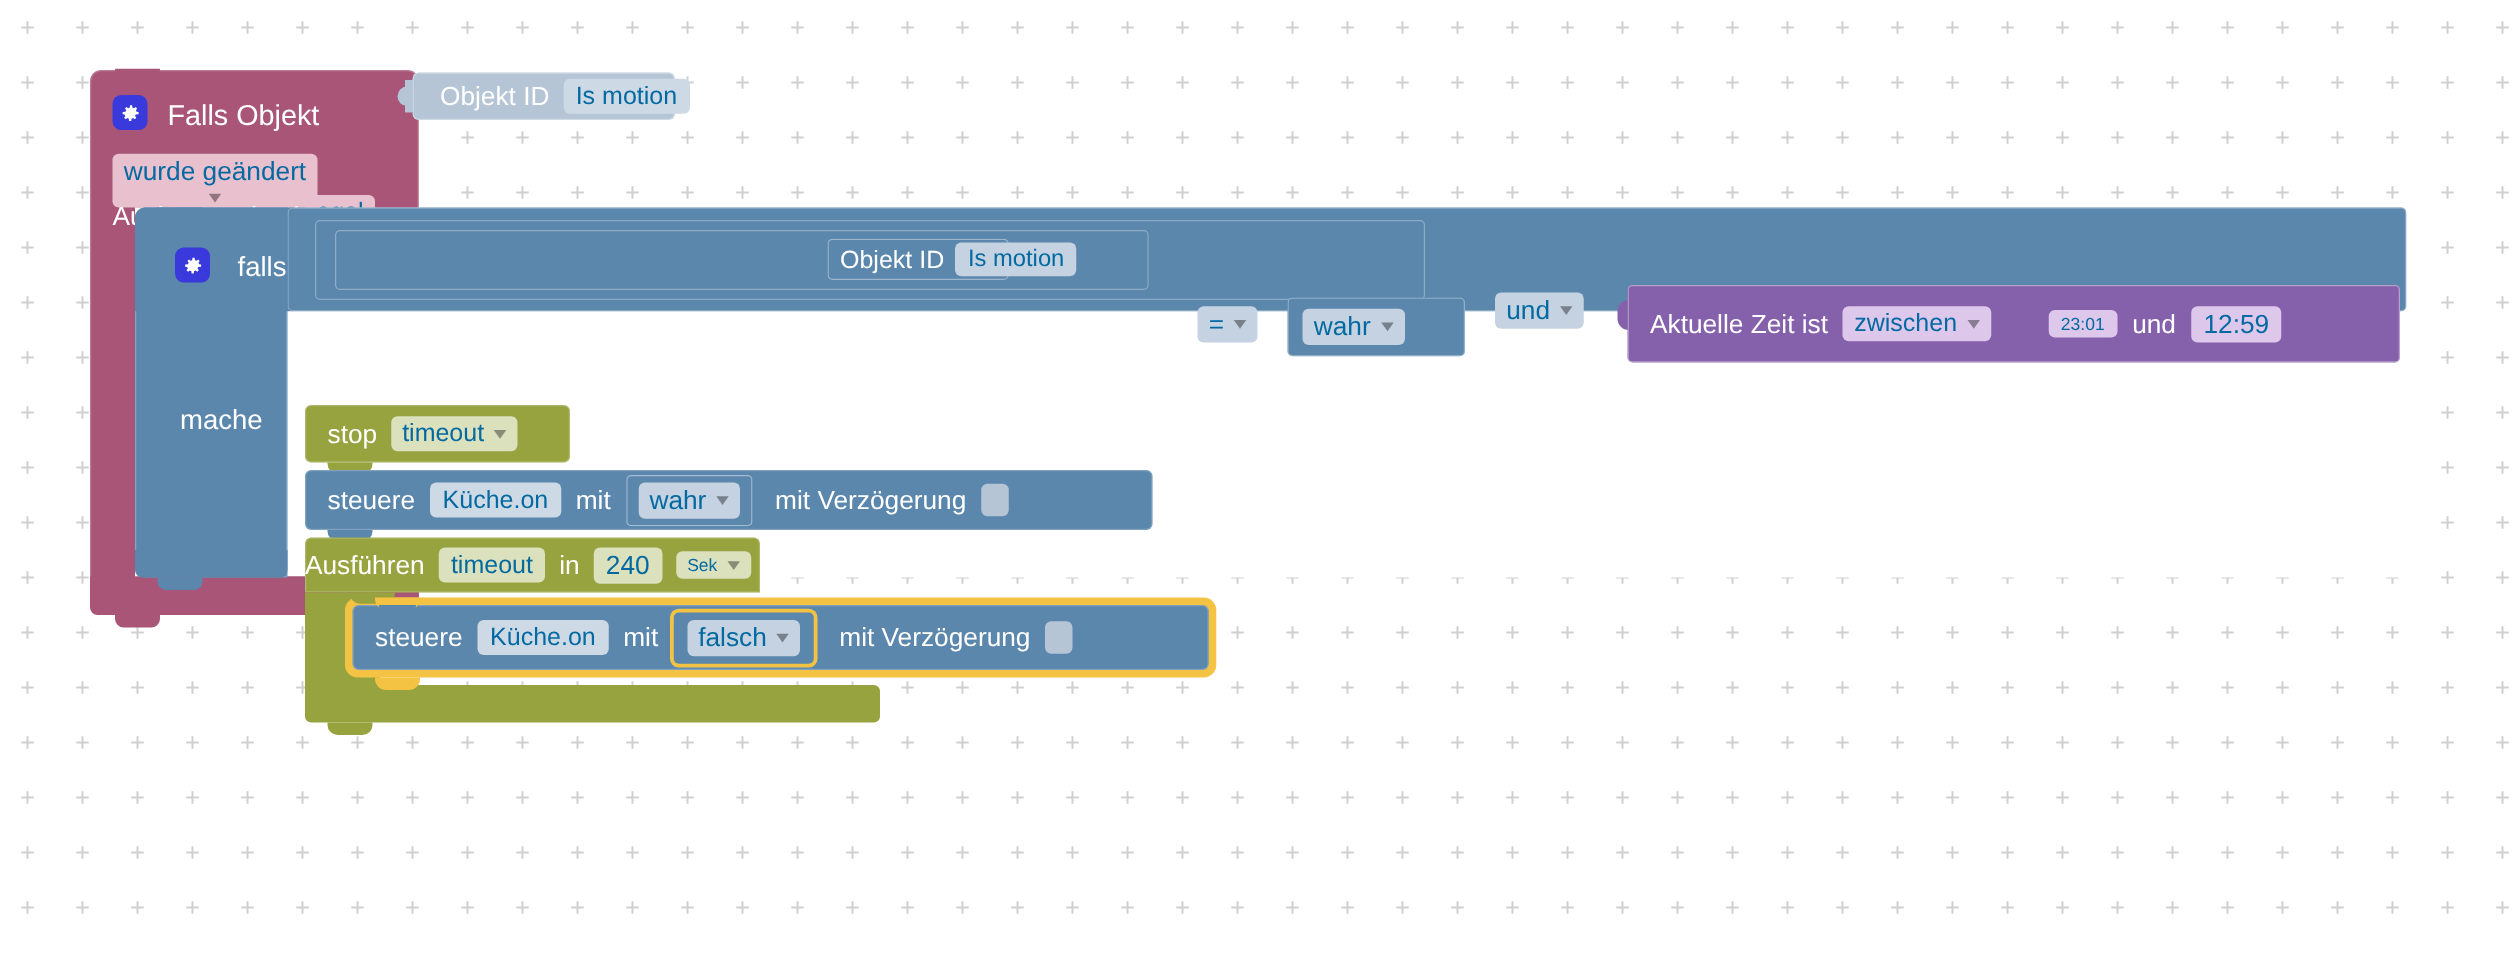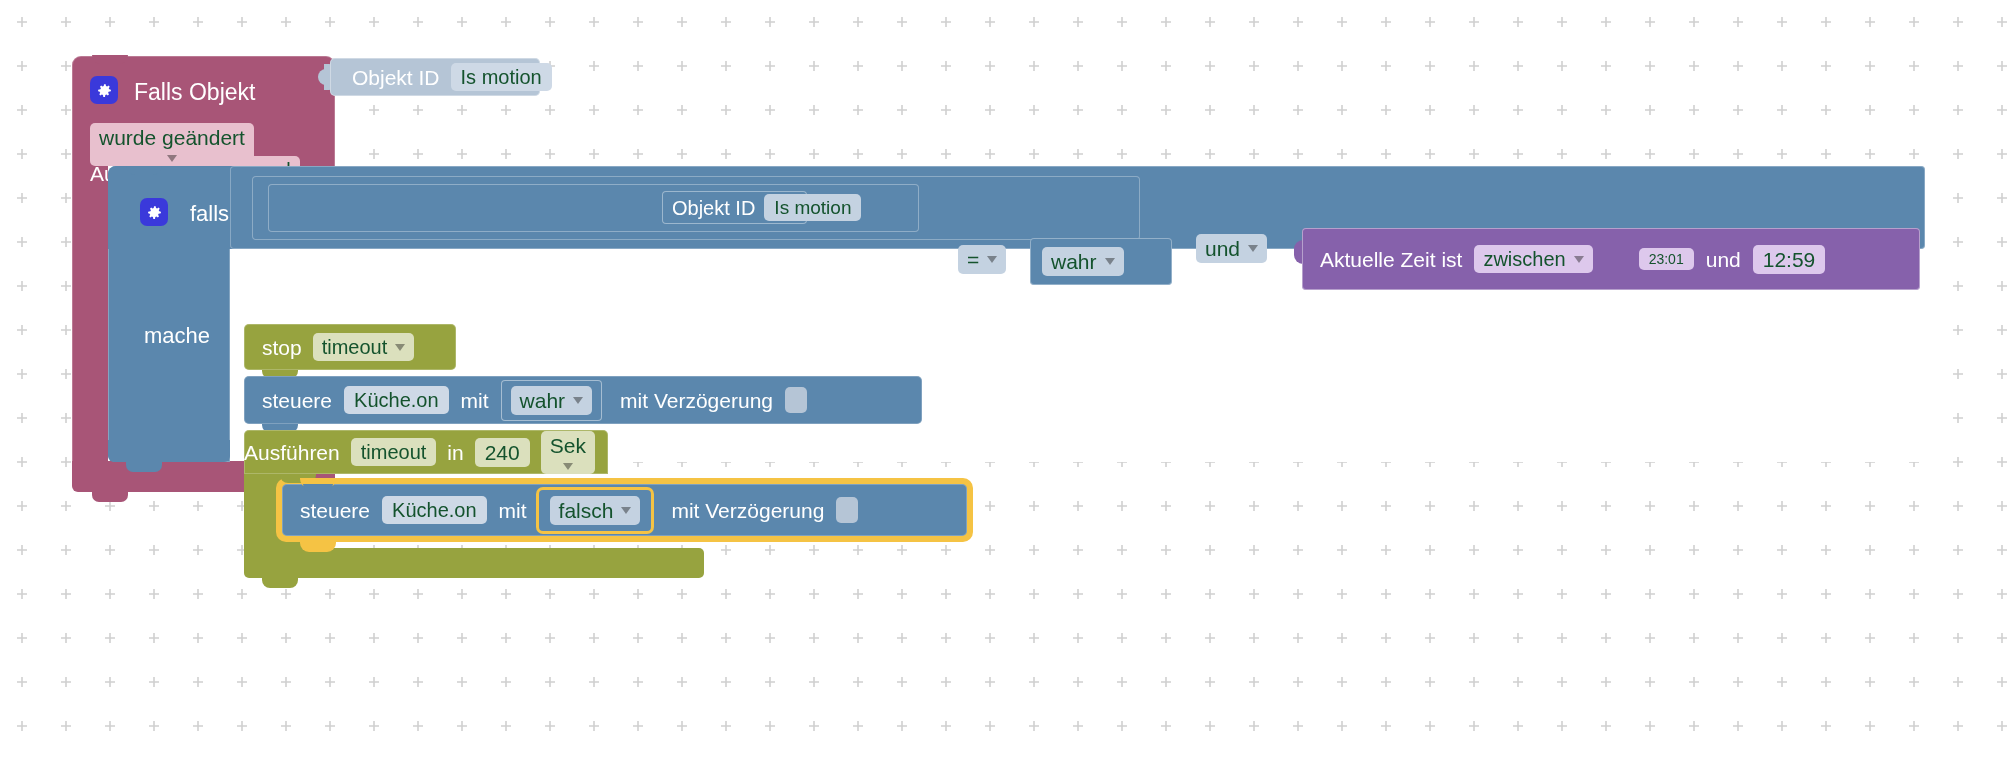--- a/index.html
+++ b/index.html
@@ -61,21 +61,21 @@
 
   
   .field {
     display: inline-flex;
     align-items: center;
     gap: 7px;
     border-radius: 5px;
     padding: 4px 9px;
     font-size: 20px;
     line-height: 1;
-    color: #14532d;
+    color: #0369a1;
     white-space: nowrap;
     user-select: none;
   }
   .field .caret {
     width: 0; height: 0;
     border-left: 5px solid transparent;
     border-right: 5px solid transparent;
     border-top: 7px solid rgba(0,0,0,0.38);
     margin-left: 1px;
   }
@@ -606,21 +606,21 @@
     <span class="lbl" style="font-size:21px; margin-left:6px;">mit Verzögerung</span>
     <span class="delay-sq"></span>
   </div>
   <div id="ctrl1-notch"></div>
 
   <div class="blk" id="exec-block">
     <span class="lbl" style="font-size:21px;">Ausführen</span>
     <span class="field f-green text" style="font-size:20px;">timeout</span>
     <span class="lbl" style="font-size:21px;">in</span>
     <span class="field f-green text" style="font-size:21px;">240</span>
-    <span class="field f-green" style="font-size:21px;flex-direction:column;">
+    <span class="field f-green" style="font-size:14px;">
       <span>Sek</span>
       <span class="caret"></span>
     </span>
   </div>
   <div class="blk" id="exec-body"></div>
   <div id="exec-inner-notch"></div>
   <div class="blk" id="exec-foot"></div>
   <div id="exec-foot-notch"></div>
 
   <div class="blk" id="ctrl2-halo"></div>

